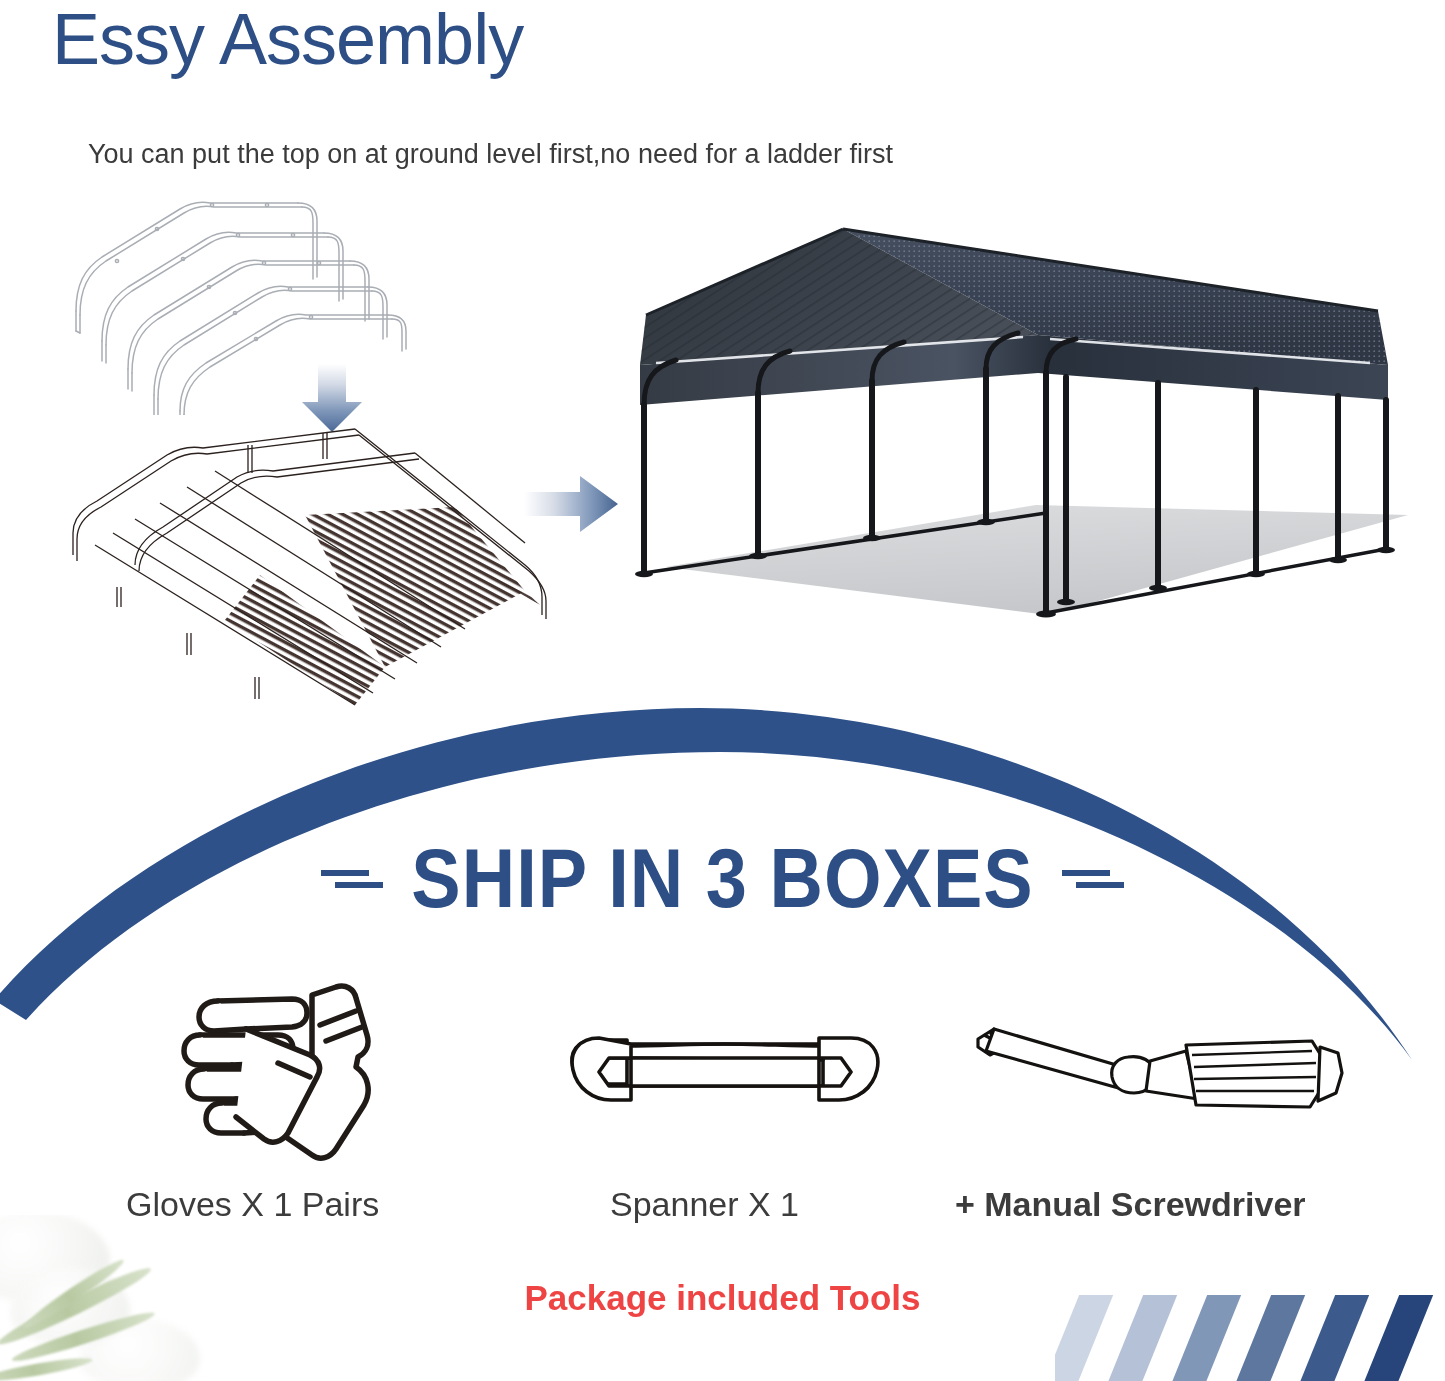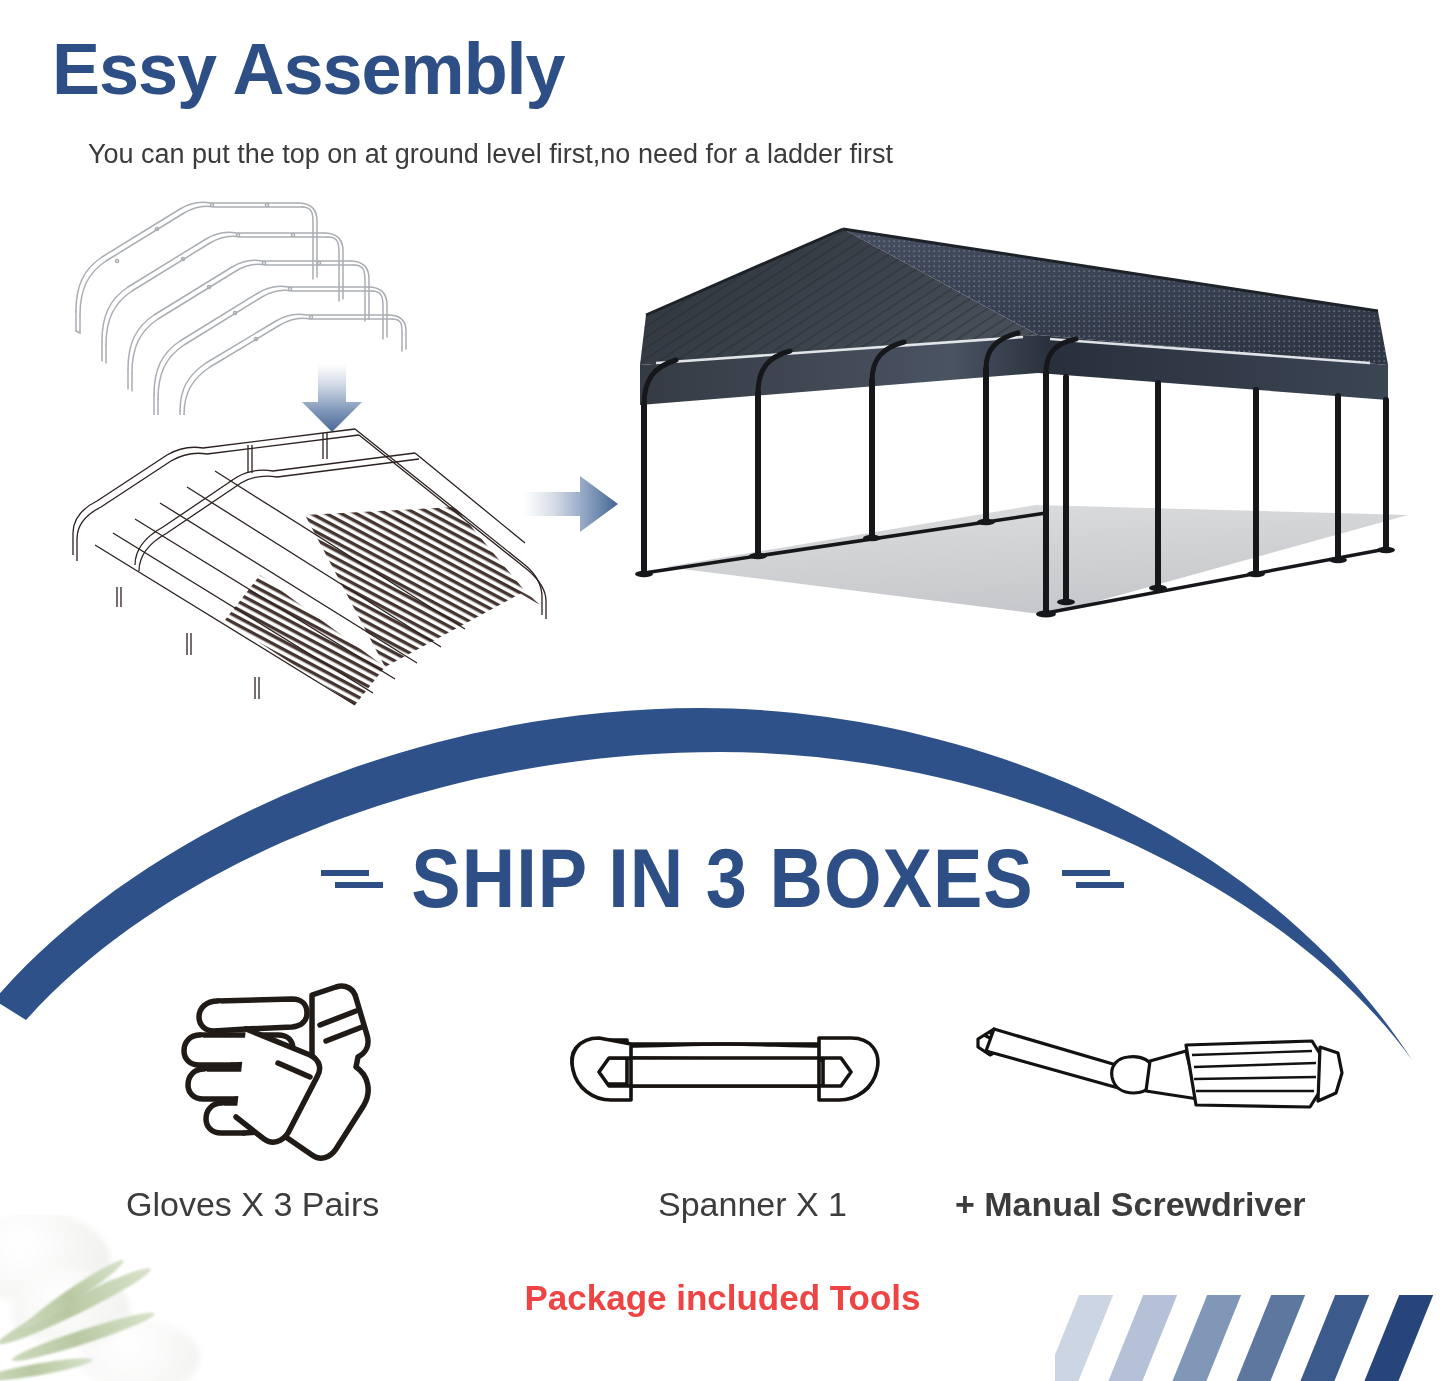--- a/index.html
+++ b/index.html
@@ -7,22 +7,22 @@
     width:1445px;height:1381px;
     background:#ffffff;
     font-family:"Liberation Sans", sans-serif;
     overflow:hidden;
   }
   #page{position:relative;width:1445px;height:1381px;background:#fff;overflow:hidden;}
 
   
   #title{
     position:absolute;left:52px;top:2px;
-    font-size:72px;font-weight:bold;letter-spacing:-1px;
-    color:#2d4f85;line-height:1.05;white-space:nowrap;margin-top:30px;
+    font-size:72px;font-weight:normal;letter-spacing:-1px;
+    color:#2d4f85;line-height:1.05;white-space:nowrap;
   }
   #subtitle{
     position:absolute;left:88px;top:113px;
     font-size:27px;color:#3b3b3b;white-space:nowrap;margin-top:26px;
   }
   #tulip-wrap{position:absolute;left:-10px;top:1215px;width:300px;height:176px;overflow:hidden;}
   .petal{position:absolute;border-radius:50% 50% 45% 55%/60% 55% 45% 40%;
          background:radial-gradient(circle at 40% 35%,#ffffff 0%,#f6f7f5 55%,#eceeea 100%);
          filter:blur(3px);}
   .leafb{position:absolute;transform-origin:0 50%;
@@ -60,21 +60,21 @@
   #tools{
     position:absolute;left:0;top:965px;width:1445px;height:210px;
   }
   .tool-icon{position:absolute;}
 
   .tool-label{
     position:absolute;top:1185px;
     font-size:34px;color:#3c3c3c;white-space:nowrap;
   }
   #label-gloves{left:126px;}
-  #label-spanner{left:610px;margin-left:48px;}
+  #label-spanner{left:610px;}
   #label-screwdriver{left:955px;font-weight:bold;}
 
   #package-note{
     position:absolute;left:0;top:1278px;width:1445px;text-align:center;
     font-size:35px;font-weight:bold;color:#ef4444;
   }
 
   
   #frame-stack{position:absolute;left:62px;top:165px;}
   #roof-assembly{position:absolute;left:55px;top:415px;}
@@ -404,21 +404,21 @@
         <path d="M232 60 L352 56"></path>
         <path d="M234 72 L356 68"></path>
         <path d="M234 84 L356 82"></path>
         <path d="M236 96 L354 96"></path>
       </g>
 
       <path d="M360 52 L378 58 L382 78 L376 98 L358 106 L360 52 Z" fill="#ffffff" stroke="#141210" stroke-width="3.2" stroke-linejoin="round"></path>
     </svg>
   </div>
 
-  <div class="tool-label" id="label-gloves">Gloves X 3 Pairs</div>
+  <div class="tool-label" id="label-gloves">Gloves X 1 Pairs</div>
   <div class="tool-label" id="label-spanner">Spanner X 1</div>
   <div class="tool-label" id="label-screwdriver">+ Manual Screwdriver</div>
 
   <div id="package-note">Package included Tools</div>
 
   <div id="tulip-wrap">
     <div class="petal" style="left:-30px;top:-4px;width:150px;height:92px;"></div>
     <div class="petal" style="left:20px;top:52px;width:120px;height:80px;opacity:.9;"></div>
     <div class="petal" style="left:90px;top:104px;width:120px;height:72px;opacity:.75;"></div>
     <div class="leafb" style="left:8px;top:120px;width:170px;height:17px;transform:rotate(-26deg);"></div>

